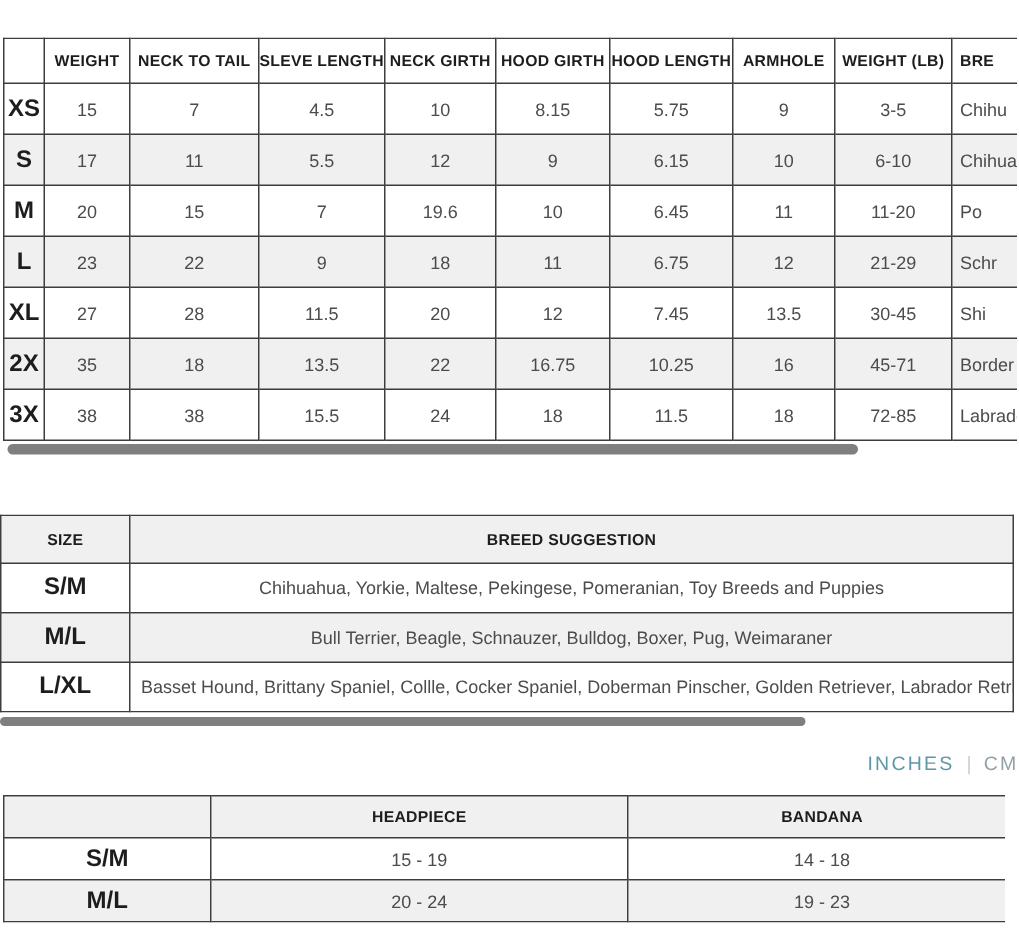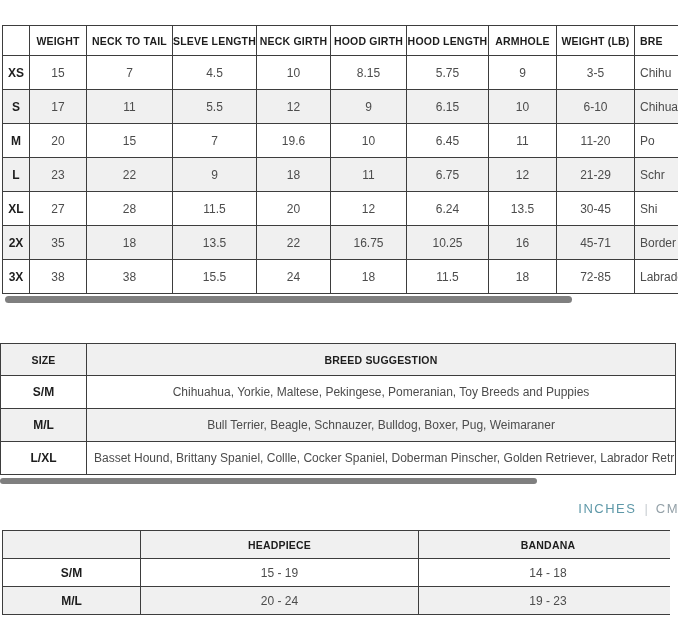--- a/index.html
+++ b/index.html
@@ -8,21 +8,21 @@
 
   .tbl-title { position:absolute; left:0; width:100%; text-align:center; margin:0;
                font-size:14px; font-weight:bold; color:#161616; letter-spacing:0.3px; }
   .title-costumes { top:1px; }
   .title-accessories { top:313px; }
 
   table { border-collapse:collapse; table-layout:fixed; }
   th, td { border:1px solid #3d3d3d; text-align:center; overflow:hidden; padding:0; }
   th { font-size:10.5px; font-weight:bold; color:#1d1d1d; letter-spacing:0.2px; }
   td { font-size:12px; color:#4c4c4c; }
-  td.size { font-weight:bold; color:#1d1d1d; font-size:12px; }
+  td.size { font-weight:bold; color:#1d1d1d; font-size:16px; }
   tr.stripe { background:#f0f0f0; }
 
   .t1-wrap { position:absolute; left:2px; top:25px; width:676px; height:270px; overflow:hidden; }
   table.t1 { width:681px; }
   table.t1 thead tr { height:30px; }
   table.t1 tbody tr { height:34px; }
   table.t1 th.breed, table.t1 td.breed { text-align:left; padding-left:5px; border-right:none; white-space:nowrap; }
 
   .sb { position:absolute; background:#7f7f7f; border-radius:4px; }
   .sb1 { left:5px; top:296px; width:567px; height:7px; }
@@ -127,21 +127,21 @@
           <td>21-29</td>
           <td class="breed">Schr</td>
         </tr>
         <tr>
           <td class="size">XL</td>
           <td>27</td>
           <td>28</td>
           <td>11.5</td>
           <td>20</td>
           <td>12</td>
-          <td>6.24</td>
+          <td>7.45</td>
           <td>13.5</td>
           <td>30-45</td>
           <td class="breed">Shi</td>
         </tr>
         <tr class="stripe">
           <td class="size">2X</td>
           <td>35</td>
           <td>18</td>
           <td>13.5</td>
           <td>22</td>

